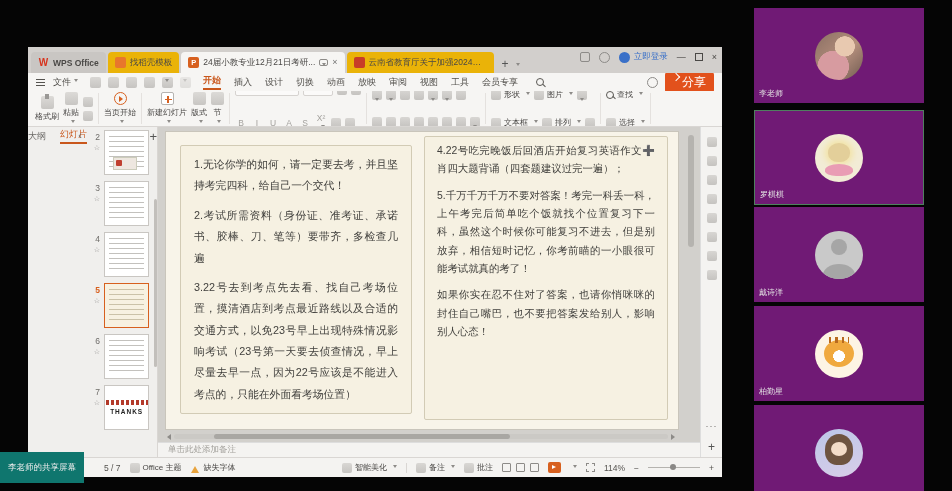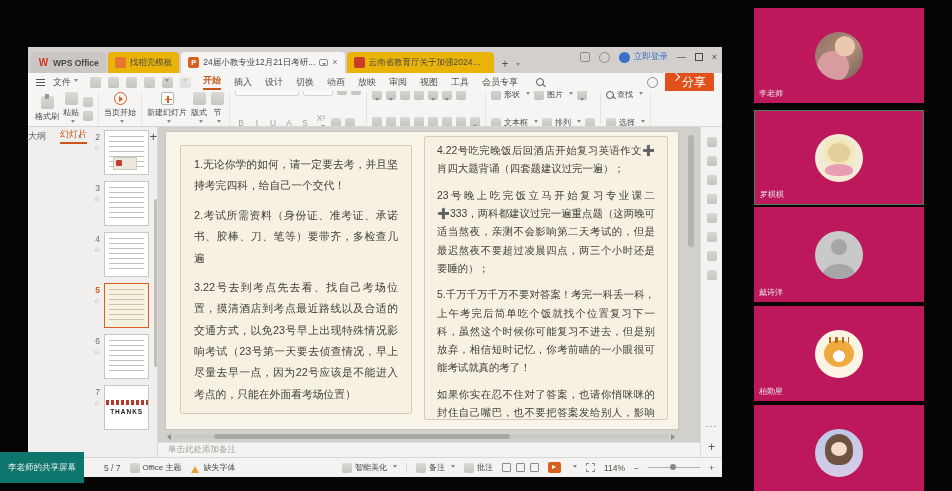--- a/index.html
+++ b/index.html
@@ -129,21 +129,21 @@
   .playbtn { width:13px; height:11px; background:#d7601f; border-radius:2px; position:relative; }
   .playbtn::after { content:""; position:absolute; left:4.5px; top:2.8px; border:2.8px solid transparent; border-left:4px solid #fff; }
   .fsbtn { width:9px; height:9px; border:1.2px dashed #8d8b88; }
   .ztrack { width:52px; height:1.5px; background:#b5b3af; position:relative; }
   .zknob { position:absolute; left:42%; top:-2.5px; width:6px; height:6px; border-radius:50%; background:#8a8886; }
   .vdiv { width:1px; height:10px; background:#d9d6d3; }
 
   
   .badge { position:absolute; left:0; top:452px; height:31px; background:#0f766e; color:#ececec; font-size:8.5px;
            display:flex; align-items:center; padding:0 8px; z-index:40; }
-  .tile { position:absolute; left:754px; width:170px; height:95px; background:#be185d; }
+  .tile { position:absolute; left:754px; width:170px; height:95px; background:#701a75; }
   .tile.active { border:1px solid #4f7f5f; }
   .tile .nm { position:absolute; left:5px; bottom:4px; font-size:8px; color:#e4e4e4; }
   .av { position:absolute; left:50%; top:50%; transform:translate(-50%,-50%); width:48px; height:48px; border-radius:50%; overflow:hidden; }
   .av.photo { background:radial-gradient(circle at 62% 30%, #e8c9b0 0 22%, rgba(0,0,0,0) 23%),
               radial-gradient(circle at 38% 72%, #d79ba0 0 34%, rgba(0,0,0,0) 35%),
               linear-gradient(135deg,#8a6f63 0%, #b58f7d 55%, #6f5a50 100%); }
   .av.puppy { background:#f2ecd6; }
   .av.puppy::before { content:""; position:absolute; left:13px; top:9px; width:22px; height:19px; background:#e3cf9a; border-radius:50% 50% 45% 45%; box-shadow:0 0 6px 3px #f2e3a6; }
   .av.puppy::after { content:""; position:absolute; left:10px; bottom:6px; width:28px; height:12px; background:#e99cb4; border-radius:50% 50% 40% 40%; }
   .av.sil { background:#c9c9c9; }
@@ -435,21 +435,20 @@
 
       <div class="editor">
         <div class="page">
           <div class="tbox lft">
             <p>1.无论你学的如何，请一定要去考，并且坚持考完四科，给自己一个交代！</p>
             <p>2.考试所需资料（身份证、准考证、承诺书、胶棒、刀、笔等）要带齐，多检查几遍</p>
             <p>3.22号去到考点先去看、找自己考场位置，摸清酒店到考点最近路线以及合适的交通方式，以免23号早上出现特殊情况影响考试（23号第一天要去侦查情况，早上尽量去早一点，因为22号应该是不能进入考点的，只能在外面看考场位置）</p>
           </div>
           <div class="tbox rgt">
             <p>4.22号吃完晚饭后回酒店开始复习英语作文➕肖四大题背诵（四套题建议过完一遍）；</p>
-            <p>23号晚上吃完饭立马开始复习专业课二➕333，两科都建议过完一遍重点题（这两晚可适当熬夜，亲测不会影响第二天考试的，但是最迟熬夜不要超过凌晨四点，两三个小时还是要睡的）；</p>
             <p>5.千万千万千万不要对答案！考完一科丢一科，上午考完后简单吃个饭就找个位置复习下一科，虽然这个时候你可能复习不进去，但是别放弃，相信短时记忆，你考前瞄的一小眼很可能考试就真的考了！</p>
             <p>如果你实在忍不住对了答案，也请你悄咪咪的封住自己嘴巴，也不要把答案发给别人，影响别人心态！</p>
           </div>
         </div>
         <div class="vscroll"></div>
         <div class="hscroll">
           <span class="harrow l"></span>
           <span class="htrack">
               <span class="hthumb"></span>
             </span>

